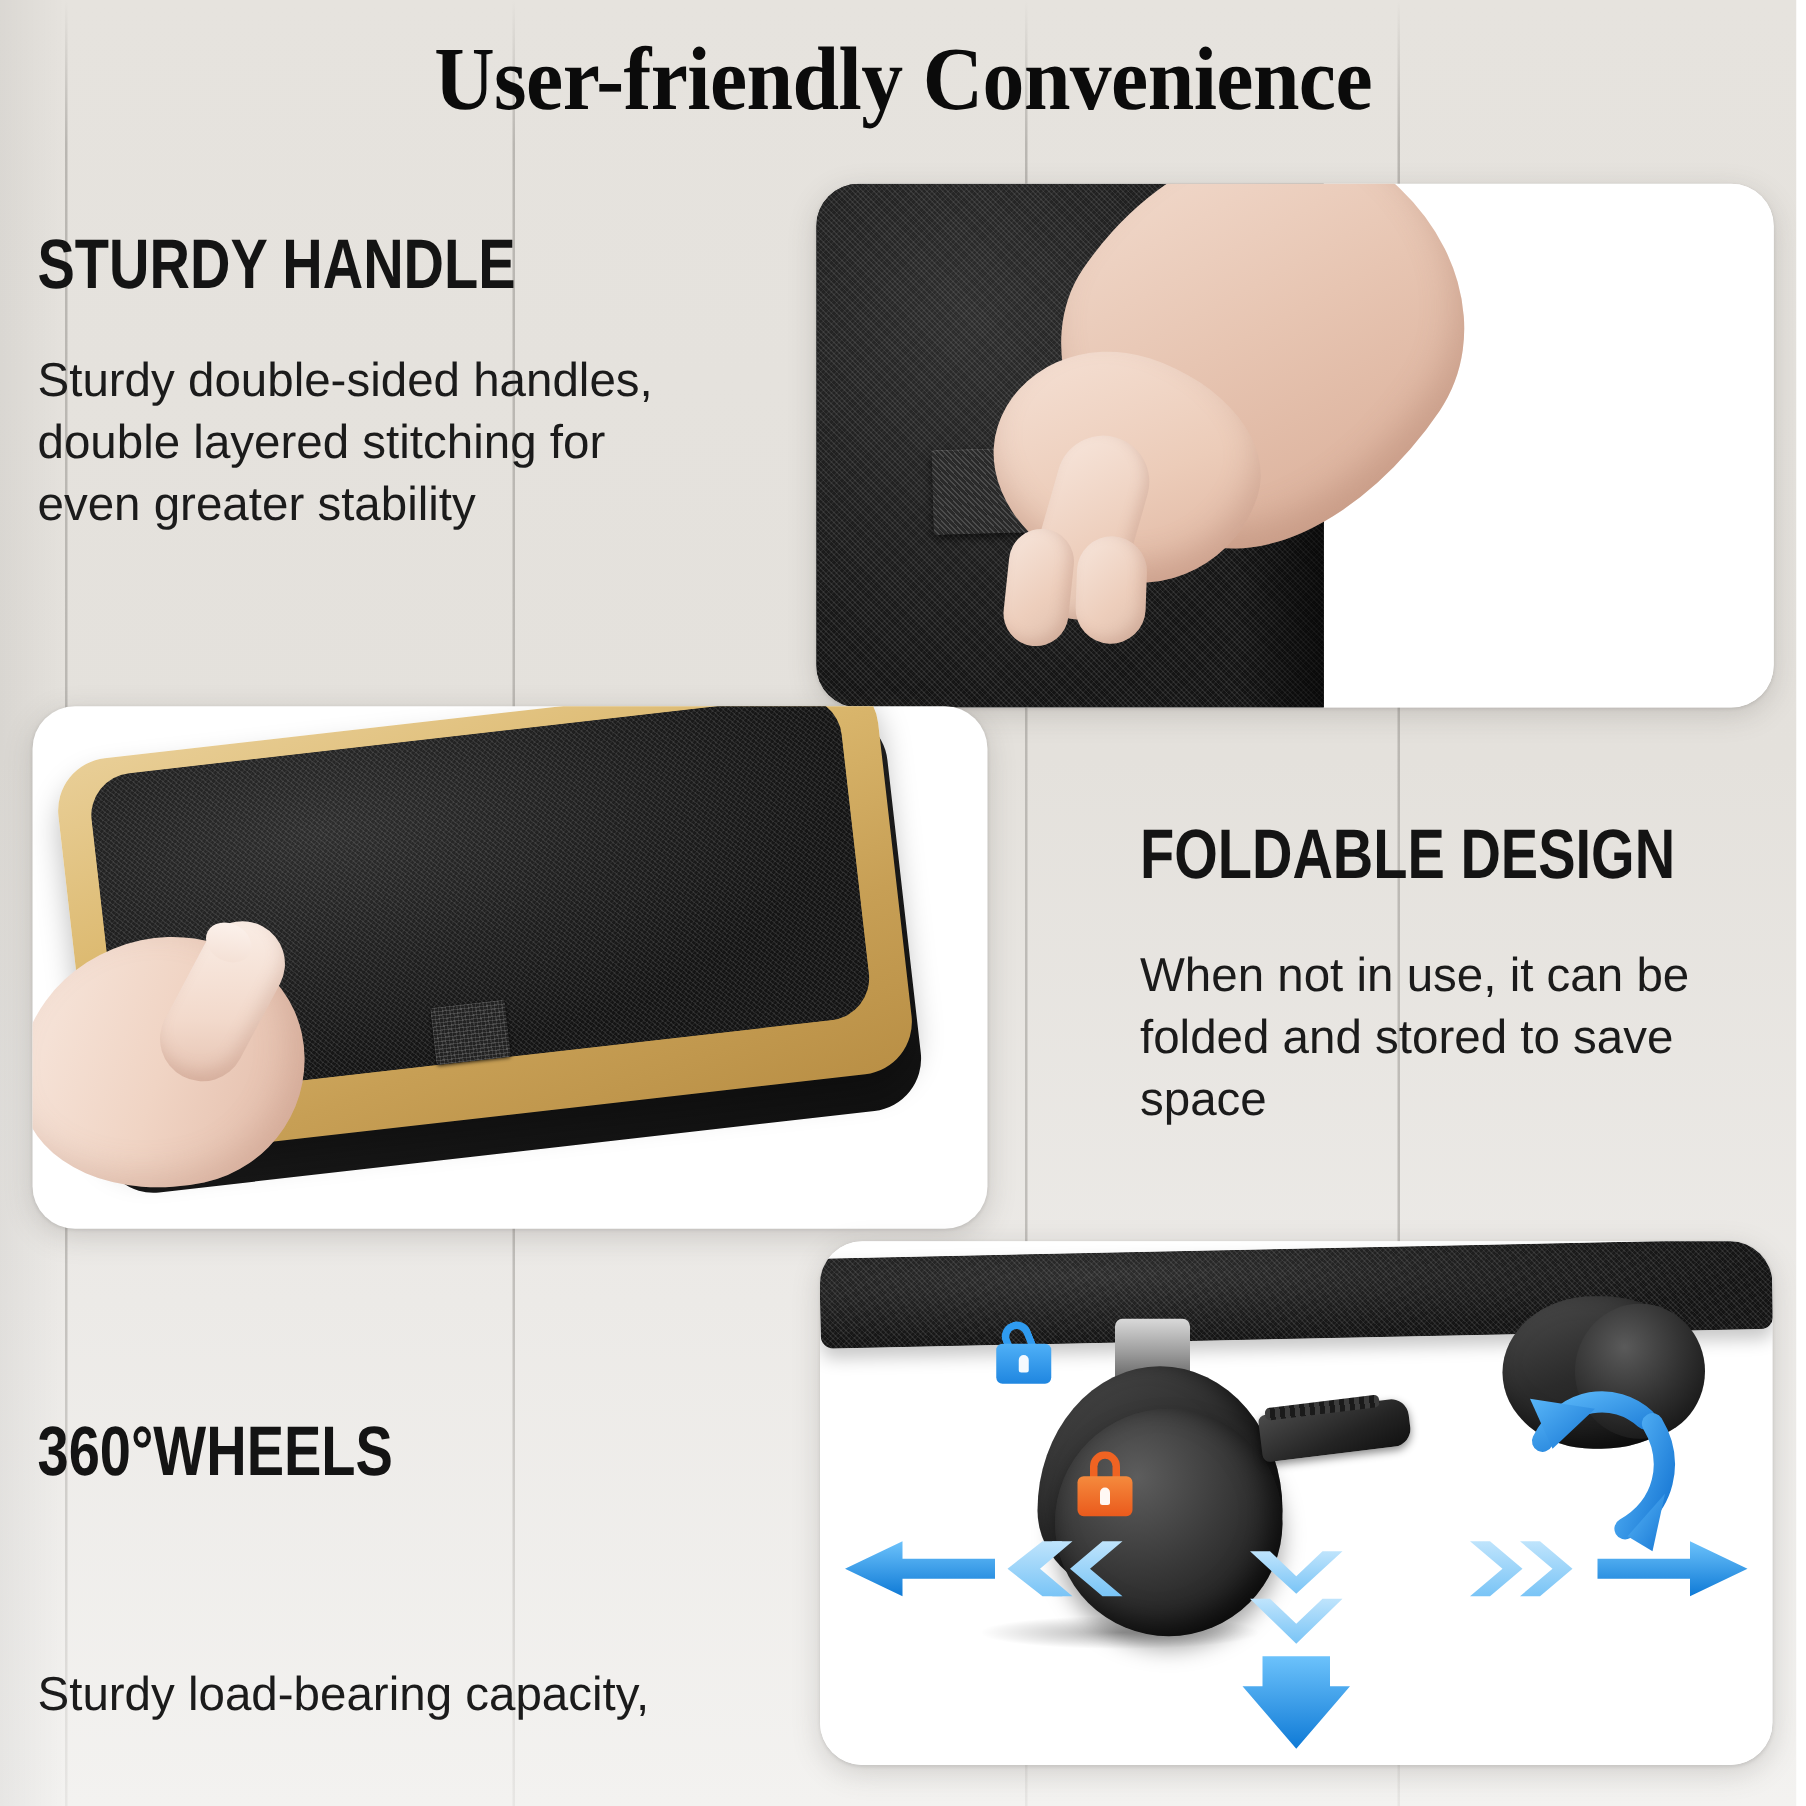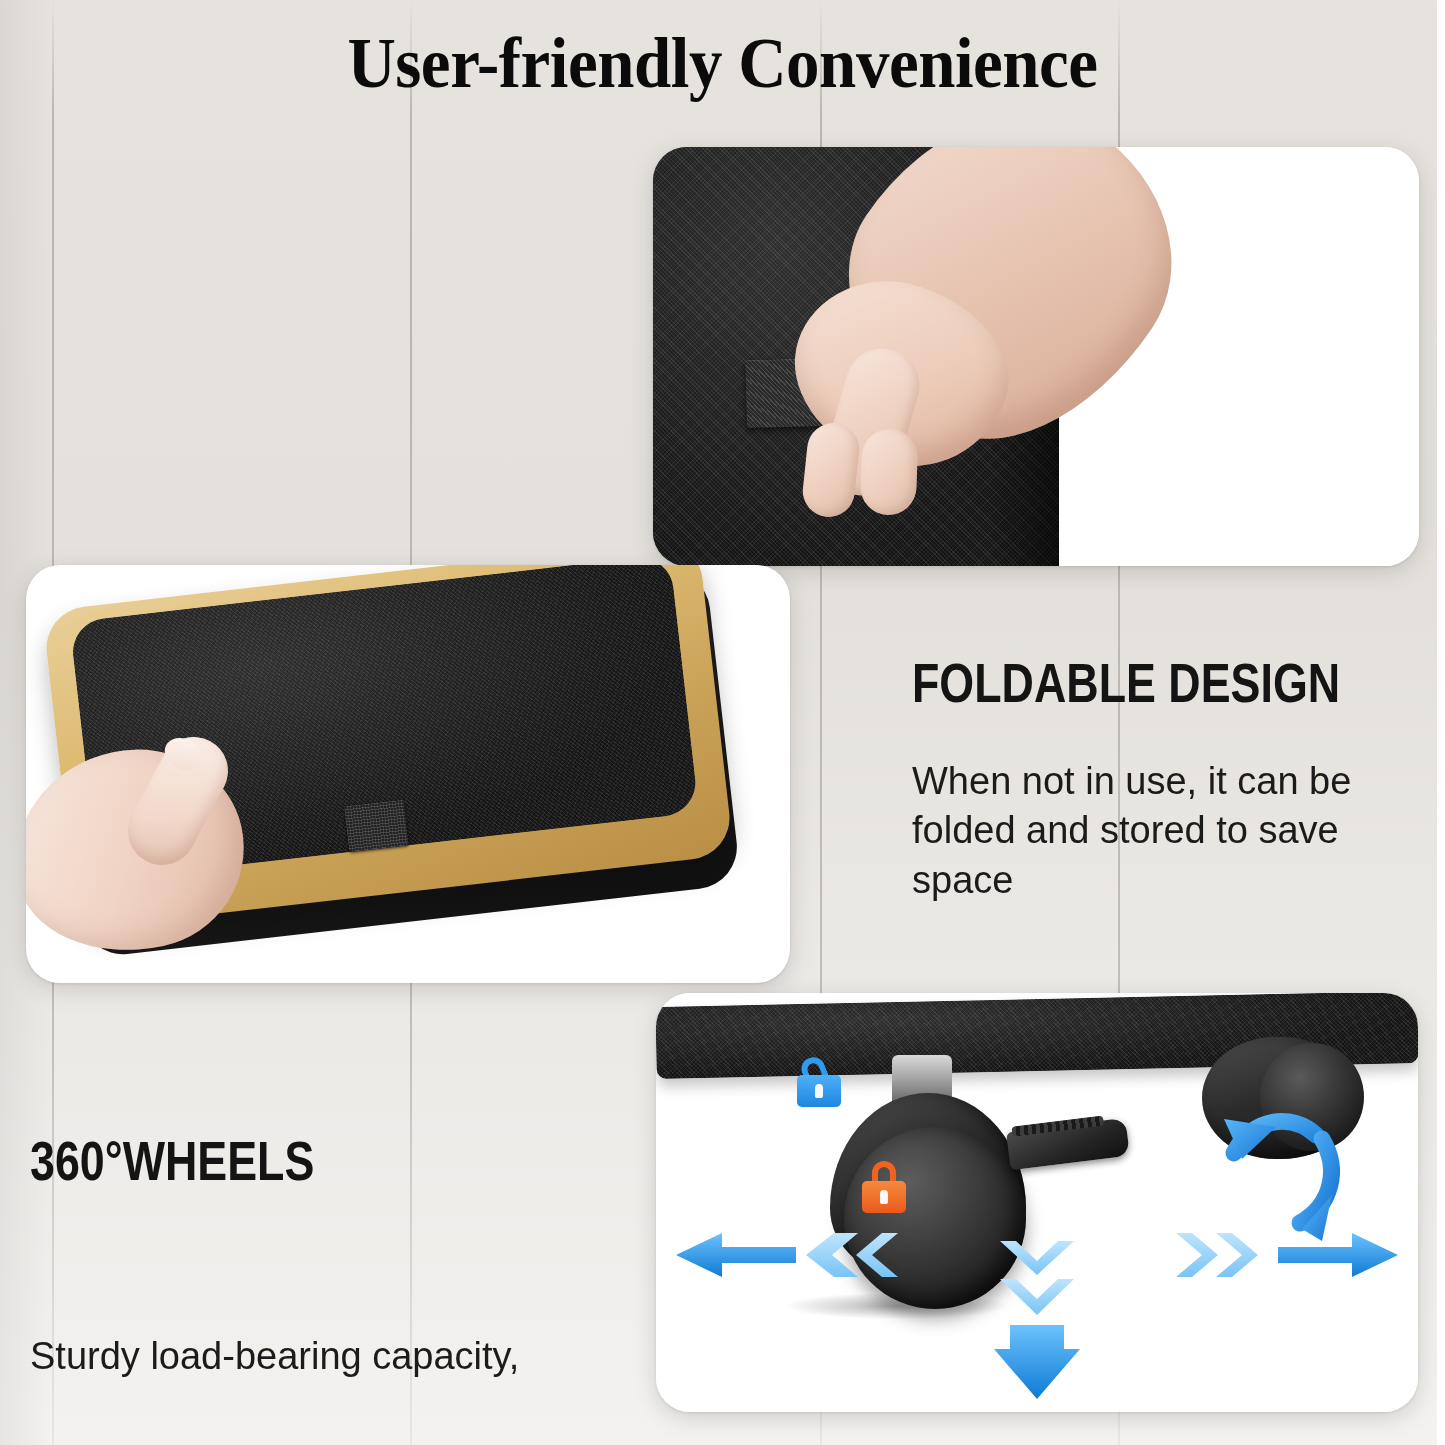--- a/index.html
+++ b/index.html
@@ -269,20 +269,28 @@
 <div id="page">
 
   <div class="seam" style="left:52px;"></div>
   <div class="seam" style="left:410px;"></div>
   <div class="seam" style="left:820px;"></div>
   <div class="seam" style="left:1118px;"></div>
   <div class="wallshade" style="left:0;width:52px;background:linear-gradient(90deg,rgba(0,0,0,.05),rgba(0,0,0,0));"></div>
 
   <div id="title">User-friendly Convenience</div>
 
+  <div class="block" style="left:30px; top:178px;">
+    <div class="blk-head">STURDY HANDLE</div>
+    <div class="blk-body" style="margin-top:38px; width:610px;">
+      <div>Sturdy double-sided handles,</div>
+      <div>double layered stitching for</div>
+      <div>even greater stability</div>
+    </div>
+  </div>
 
   <div class="card" id="card-handle">
     <div id="c1-white"></div>
     <div id="c1-fabric" class="fabric"></div>
     <div id="c1-strap"></div>
     <div id="c1-arm"></div>
     <div id="c1-palm"></div>
     <div class="finger" id="c1-thumb"></div>
     <div class="finger" id="c1-f2"></div>
     <div class="finger" id="c1-f3"></div>

